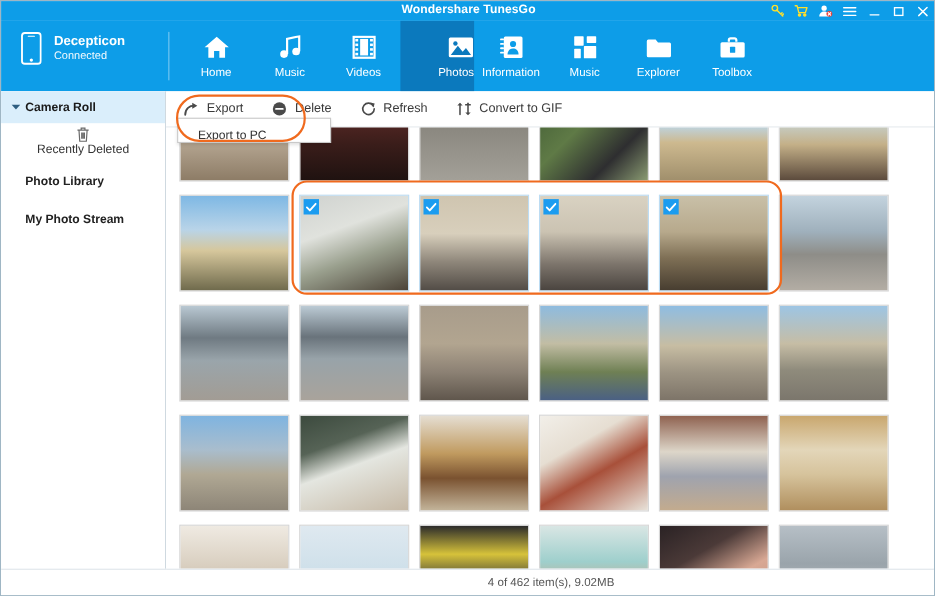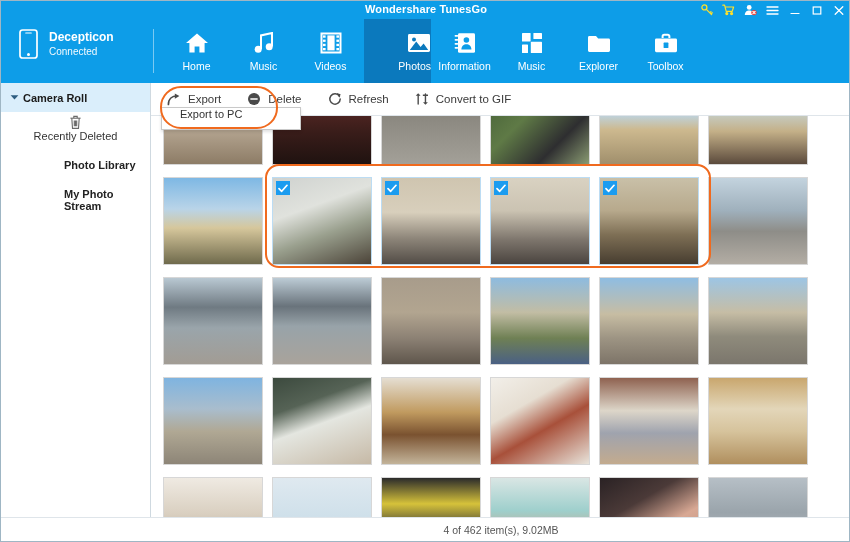--- a/index.html
+++ b/index.html
@@ -167,21 +167,21 @@
     align-items: center;
     justify-content: center;
   }
   .side-trash svg { display: block; }
   .side-item.plain .side-label {
     padding-left: 22px;
     font-weight: bold;
     color: #222;
   }
   .side-item.sub { margin-top: 3px; flex-direction: column; }
-  .side-item.plain { margin-top: 6px; padding-left: 41px; }
+  .side-item.plain { margin-top: 6px; }
 
   
   .toolbar {
     position: absolute;
     left: 150px;
     top: 82px;
     width: 700px;
     height: 33px;
     background: #ffffff;
     border-bottom: 1px solid #dfe5ea;
@@ -242,21 +242,21 @@
     left: 160px;
     top: 106px;
     width: 140px;
     height: 23px;
     background: #ffffff;
     border: 1px solid #c9c9c9;
     box-shadow: 0 2px 3px rgba(0,0,0,.12);
     box-sizing: border-box;
     z-index: 35;
     display: flex;
-    align-items: flex-start;
+    align-items: flex-end;
   }
   .export-menu-item {
     font-size: 11px;
     color: #333;
     padding-left: 18px;
     cursor: pointer;
   }
 
   
   .content {

